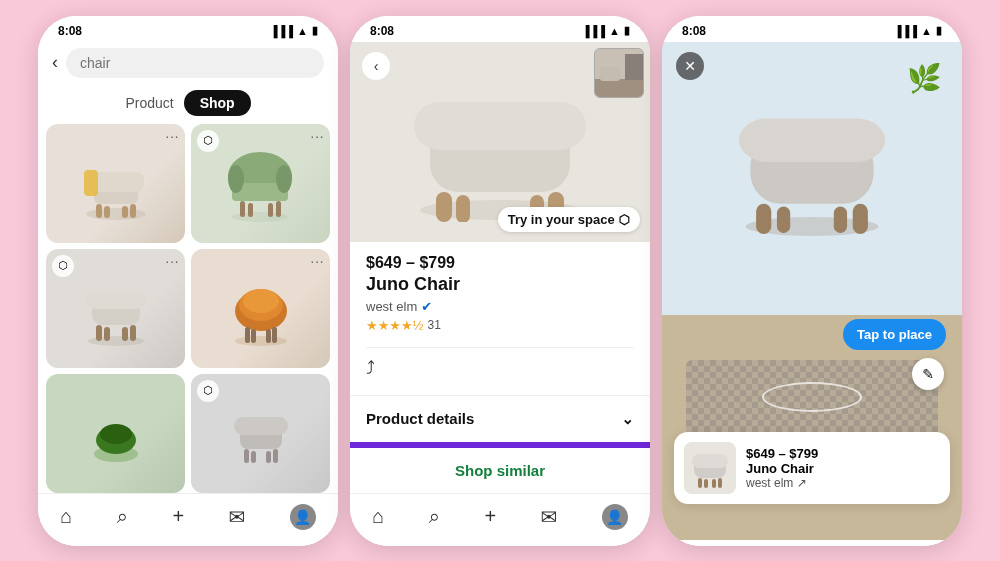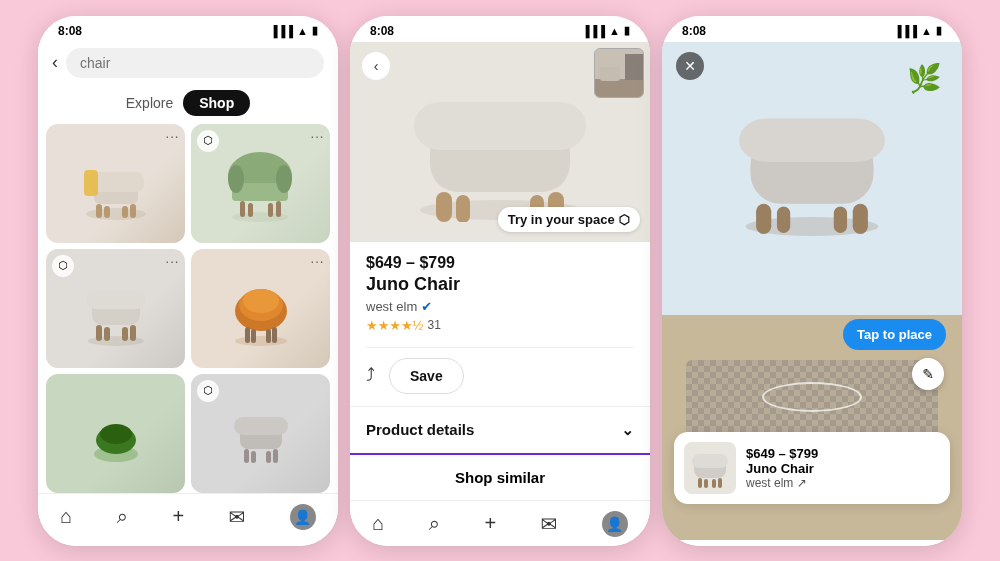--- a/index.html
+++ b/index.html
@@ -314,24 +314,24 @@
       border-top: 1px solid #eee;
       font-size: 15px;
       font-weight: 600;
       color: #111;
     }
     .shop-similar-row {
       display: flex;
       justify-content: center;
       align-items: center;
       padding: 14px 16px;
-      border-top: 2px solid #6d28d9;
+      border-top: 6px solid #6d28d9;
       font-size: 15px;
       font-weight: 600;
-      color: #000000;
+      color: #15803d;
     }
     
     .ar-view {
       flex: 1;
       background: linear-gradient(180deg, #c8d8e8 0%, #d0c8b8 40%, #c8bca8 100%);
       position: relative;
       overflow: hidden;
       display: flex;
       align-items: flex-end;
       justify-content: center;
@@ -469,21 +469,21 @@
         <span>▮</span>
       </div>
     </div>
 
     <div class="search-bar-row">
       <span class="back-arrow">‹</span>
       <input class="search-input-box" type="text" value="chair" readonly="" style="">
     </div>
 
     <div class="explore-shop-row">
-      <span class="explore-label">Explore</span>
+      <span class="explore-label">Product</span>
       <span class="shop-pill">Shop</span>
     </div>
 
     <div class="product-grid">
 
       <div class="product-card">
         <div class="product-img chair-amber">
           <svg width="80" height="80" viewBox="0 0 80 80">
             <ellipse cx="40" cy="70" rx="30" ry="6" fill="#c4b8a8" opacity="0.4"></ellipse>
             <rect x="18" y="38" width="44" height="22" rx="6" fill="#d8d0c4"></rect>
@@ -632,21 +632,20 @@
         <span class="detail-brand">west elm</span>
         <span class="verified-icon">✔</span>
       </div>
       <div class="stars-row">
         <span class="stars">★★★★½</span>
         <span class="review-count">31</span>
       </div>
 
       <div class="detail-actions">
         <span class="share-icon-btn">⤴</span>
-        <button class="save-btn">Save</button>
       </div>
     </div>
 
     <div class="accordion-row">
       <span>Product details</span>
       <span>⌄</span>
     </div>
 
     <div class="shop-similar-row">
       <span>Shop similar</span>

